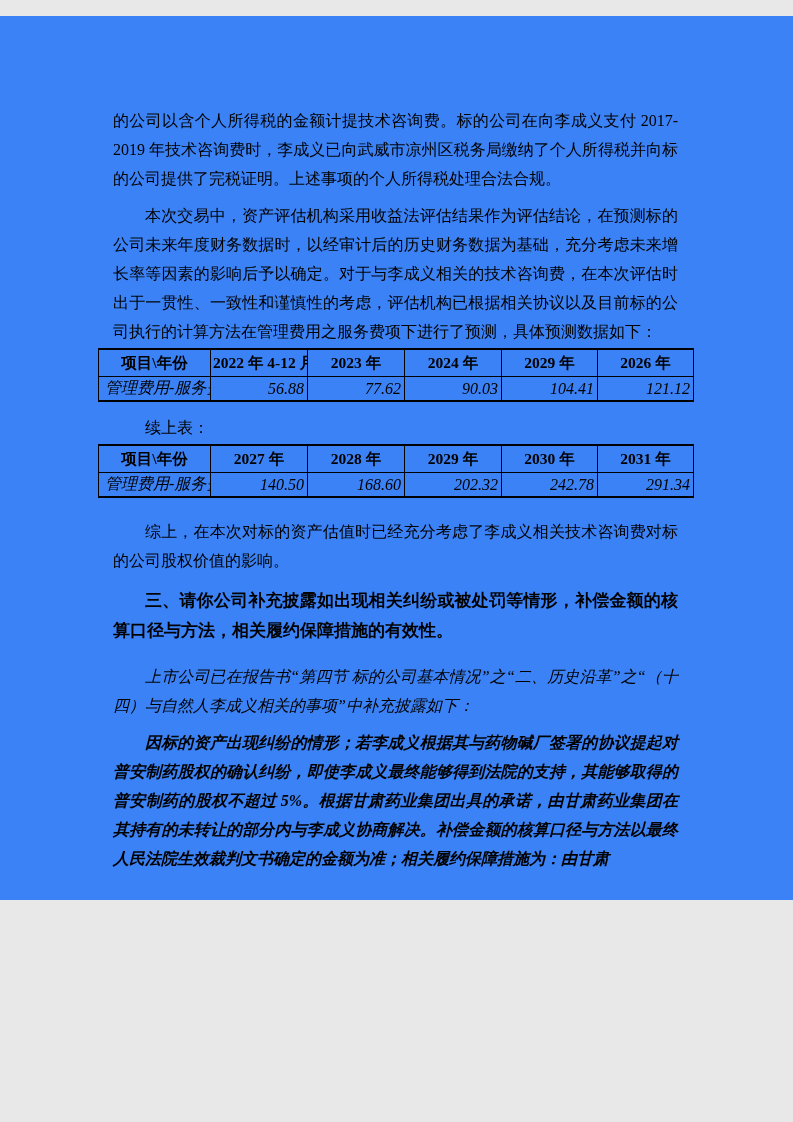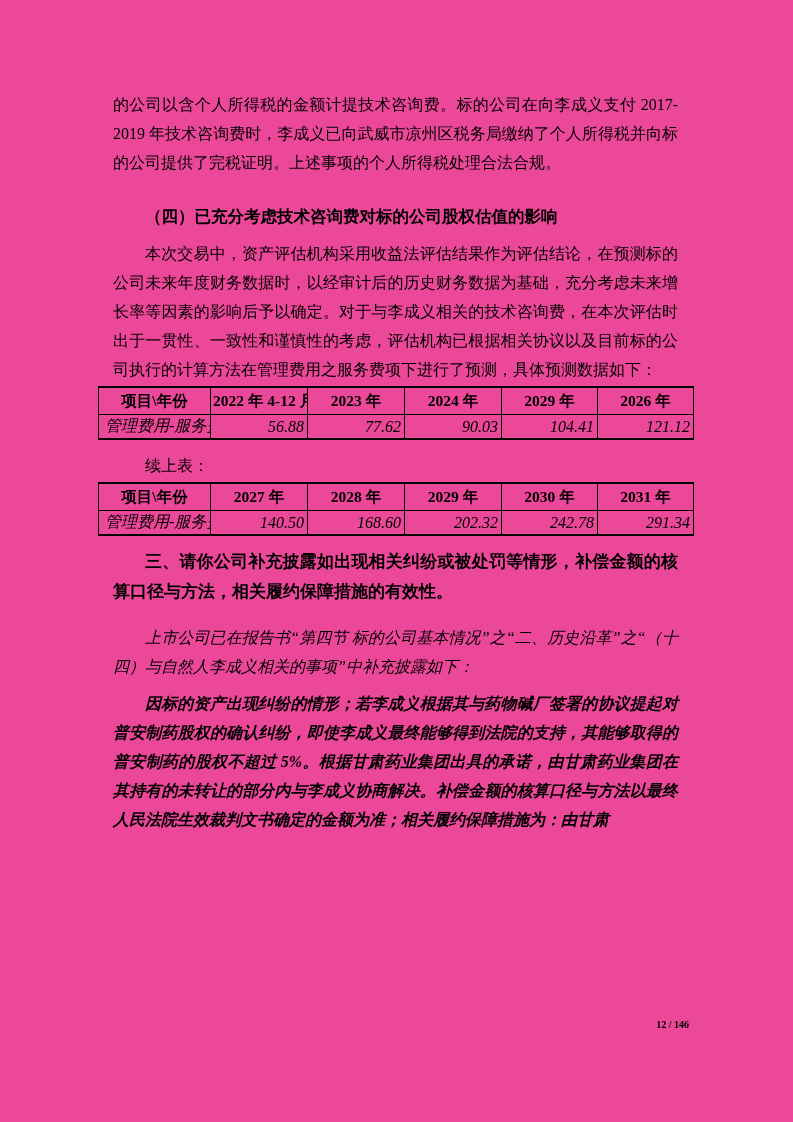--- a/index.html
+++ b/index.html
@@ -1,20 +1,20 @@
 <!DOCTYPE html>
 <html><head>
 <meta charset="utf-8">
 <style>
   html,body { margin:0; padding:0; background:#e8e8e8; }
   .page {
     position:relative;
-    width:793px; height:1122px;
-    margin:0 auto;
-    background:#ec4899;
+    width:793px; height:884px;
+    margin:16px auto;
+    background:#3b82f6;
     color:#000;
     font-family:"Liberation Serif","DejaVu Serif",serif;
     overflow:hidden;
   }
   .content {
     position:absolute;
     left:113px; top:0;
     width:565px;
     padding-top:90px;
   }
@@ -91,21 +91,20 @@
   }
 </style>
 </head>
 <body>
 
 <div class="page">
   <div class="content">
 
     <p>的公司以含个人所得税的金额计提技术咨询费。标的公司在向李成义支付 2017-2019 年技术咨询费时，李成义已向武威市凉州区税务局缴纳了个人所得税并向标的公司提供了完税证明。上述事项的个人所得税处理合法合规。</p>
 
-    <div class="h4">（四）已充分考虑技术咨询费对标的公司股权估值的影响</div>
 
     <p class="indent para2">本次交易中，资产评估机构采用收益法评估结果作为评估结论，在预测标的公司未来年度财务数据时，以经审计后的历史财务数据为基础，充分考虑未来增长率等因素的影响后予以确定。对于与李成义相关的技术咨询费，在本次评估时出于一贯性、一致性和谨慎性的考虑，评估机构已根据相关协议以及目前标的公司执行的计算方法在管理费用之服务费项下进行了预测，具体预测数据如下：</p>
 
 
     <table class="data-table">
       <colgroup>
         <col style="width:112px">
           <col style="width:97px">
           <col style="width:97px">
         <col style="width:97px">
@@ -156,20 +155,21 @@
         <td class="rowlabel">管理费用-服务费</td>
         <td class="num">140.50</td>
         <td class="num">168.60</td>
         <td class="num">202.32</td>
         <td class="num">242.78</td>
         <td class="num">291.34</td>
       </tr>
     </tbody>
       </table>
 
+    <p class="indent para-conclusion">综上，在本次对标的资产估值时已经充分考虑了李成义相关技术咨询费对标的公司股权价值的影响。</p>
 
     <div class="h3">三、请你公司补充披露如出现相关纠纷或被处罚等情形，补偿金额的核算口径与方法，相关履约保障措施的有效性。</div>
 
     <p class="indent para-disclosure">上市公司已在报告书“第四节 标的公司基本情况”之“二、历史沿革”之“（十四）与自然人李成义相关的事项”中补充披露如下：</p>
 
 
     <p class="indent quote quote-body">因标的资产出现纠纷的情形；若李成义根据其与药物碱厂签署的协议提起对普安制药股权的确认纠纷，即使李成义最终能够得到法院的支持，其能够取得的普安制药的股权不超过 5%。根据甘肃药业集团出具的承诺，由甘肃药业集团在其持有的未转让的部分内与李成义协商解决。补偿金额的核算口径与方法以最终人民法院生效裁判文书确定的金额为准；相关履约保障措施为：由甘肃</p>
 
   </div>
 

